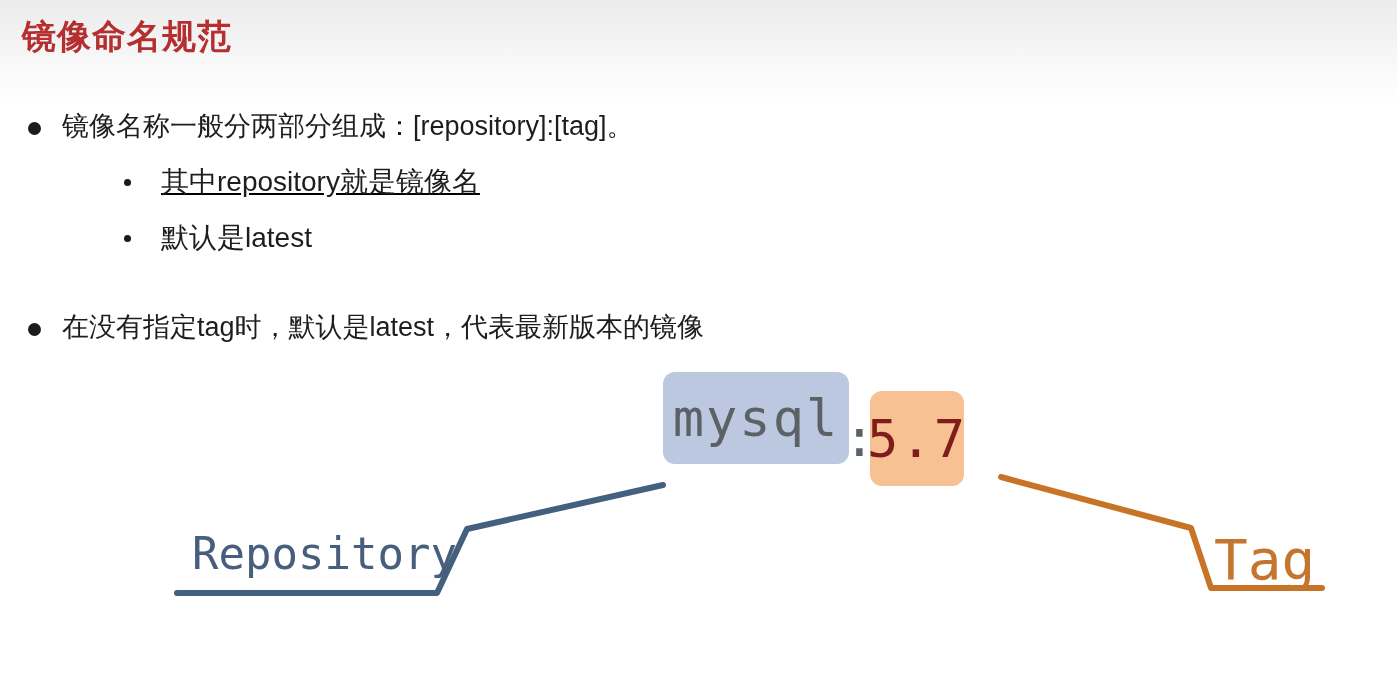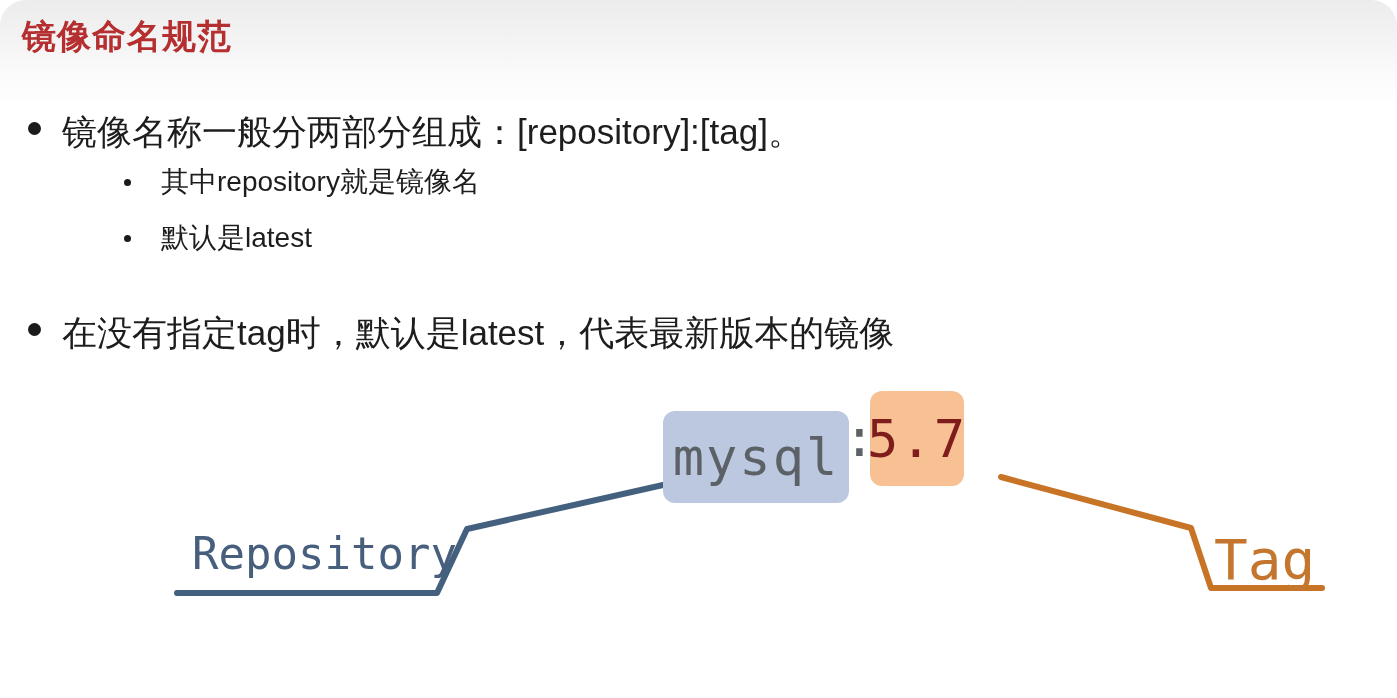--- a/index.html
+++ b/index.html
@@ -14,21 +14,20 @@
     overflow: hidden;
     position: relative;
   }
   .slide {
     position: absolute;
     inset: 0;
     background: linear-gradient(to bottom, #ececec 0%, #f2f2f2 28%, #fafafa 60%, #ffffff 88%, #ffffff 100%);
     background-size: 100% 120px;
     background-repeat: no-repeat;
     background-color: #ffffff;
-    border-radius: 26px;
   }
 
   
   .title {
     position: absolute;
     left: 22px;
     top: 17px;
     font-size: 34px;
     font-weight: bold;
     color: #b52f30;
@@ -46,21 +45,21 @@
   .dot-l1 {
     width: 13px;
     height: 13px;
     border-radius: 50%;
     background: #1b1b1b;
     margin-top: 12px;
     margin-right: 21px;
     flex: 0 0 auto;
   }
   .text-l1 {
-    font-size: 35px;
+    font-size: 27px;
     color: #1d1d1d;
     line-height: 1.25;
     white-space: nowrap;
   }
 
   .bullet-l2 {
     position: absolute;
     display: flex;
     align-items: flex-start;
   }
@@ -95,21 +94,21 @@
     font-family: "DejaVu Sans Mono", "Liberation Mono", monospace;
     font-size: 52px;
     line-height: 1;
     display: flex;
     align-items: center;
     justify-content: center;
     letter-spacing: 2px;
   }
   .chip-repo {
     left: 663px;
-    top: 411px;
+    top: 372px;
     width: 186px;
     height: 92px;
     background: #bbc8e0;
     color: #5c6166;
   }
   .chip-tag {
     left: 870px;
     top: 391px;
     width: 94px;
     height: 95px;
@@ -153,21 +152,21 @@
 
 <div class="slide">
 
   <div class="title">镜像命名规范</div>
 
   <div class="bullet-l1" style="left:28px; top:110px;">
     <span class="dot-l1"></span>
     <span class="text-l1">镜像名称一般分两部分组成：[repository]:[tag]。</span>
   </div>
 
-  <div class="bullet-l2" style="left:124px; top:164px;">
+  <div class="bullet-l2" style="left:124px; top:164px;text-decoration:underline;">
     <span class="dot-l2"></span>
     <span class="text-l2">其中repository就是镜像名</span>
   </div>
 
   <div class="bullet-l2" style="left:124px; top:220px;">
     <span class="dot-l2"></span>
     <span class="text-l2">默认是latest</span>
   </div>
 
   <div class="bullet-l1" style="left:28px; top:285px;margin-top:26px;">

